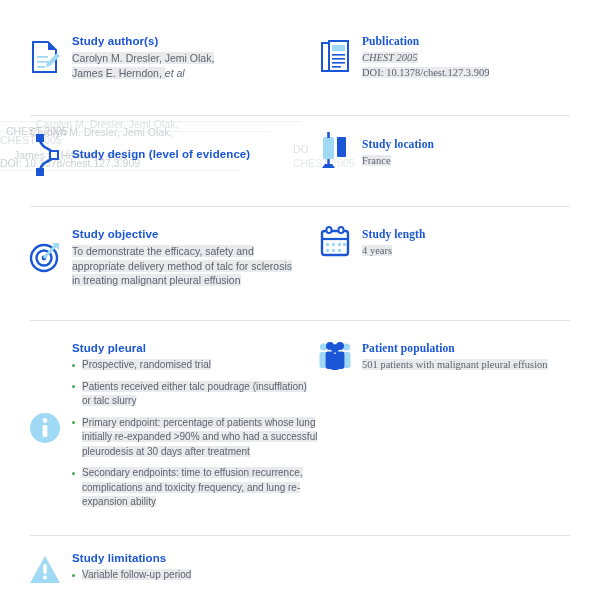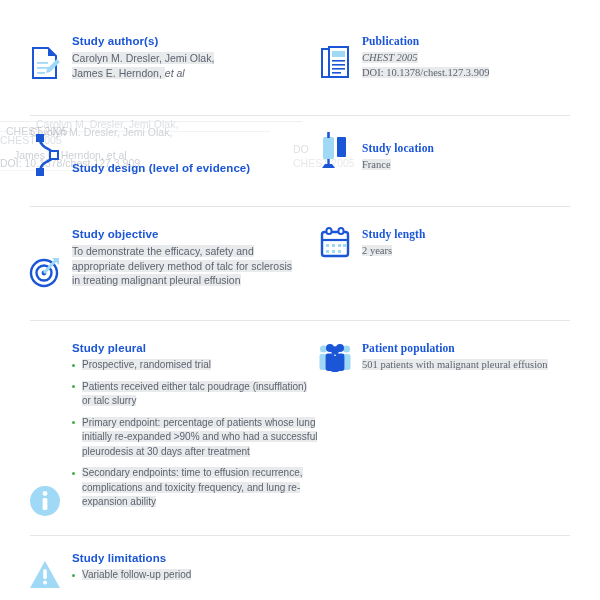--- a/index.html
+++ b/index.html
@@ -7,21 +7,21 @@
     width:600px;height:600px;
     background:#ffffff;
     font-family:"Liberation Sans", sans-serif;
     overflow:hidden;
     position:relative;
   }
   .sheet{position:relative;width:600px;height:600px;}
 
   
   .row{position:absolute;left:0;width:600px;}
-  .col{position:absolute;display:flex;align-items:flex-end;}
+  .col{position:absolute;display:flex;align-items:center;}
   .col-l{left:28px;width:290px;}
   .col-r{left:318px;width:282px;font-family:Liberation Serif, serif;}
 
   .icon{flex:0 0 auto;width:34px;margin-right:10px;display:flex;align-items:flex-start;justify-content:center;}
   .icon svg{display:block;}
   .txt{flex:1 1 auto;min-width:0;padding-top:1px;}
 
   .h{
     color:#1a56d6;
     font-size:11.5px;
@@ -200,21 +200,21 @@
             <rect x="19" y="17" width="3" height="3"></rect>
               <rect x="24" y="17" width="3" height="3"></rect>
             <rect x="7" y="23" width="3" height="3"></rect>
               <rect x="13" y="23" width="3" height="3"></rect>
             <rect x="19" y="23" width="3" height="3"></rect>
           </g>
         </svg>
       </span>
       <span class="txt">
         <p class="h">Study length</p>
-        <p class="b"><span class="hl">2 years</span></p>
+        <p class="b"><span class="hl">4 years</span></p>
       </span>
     </div>
   </div>
 
   <div class="divider" style="top:320px;left:30px;width:540px;"></div>
 
   <div class="row" style="top:340px;">
 
     <div class="col col-l">
       <span class="icon">

